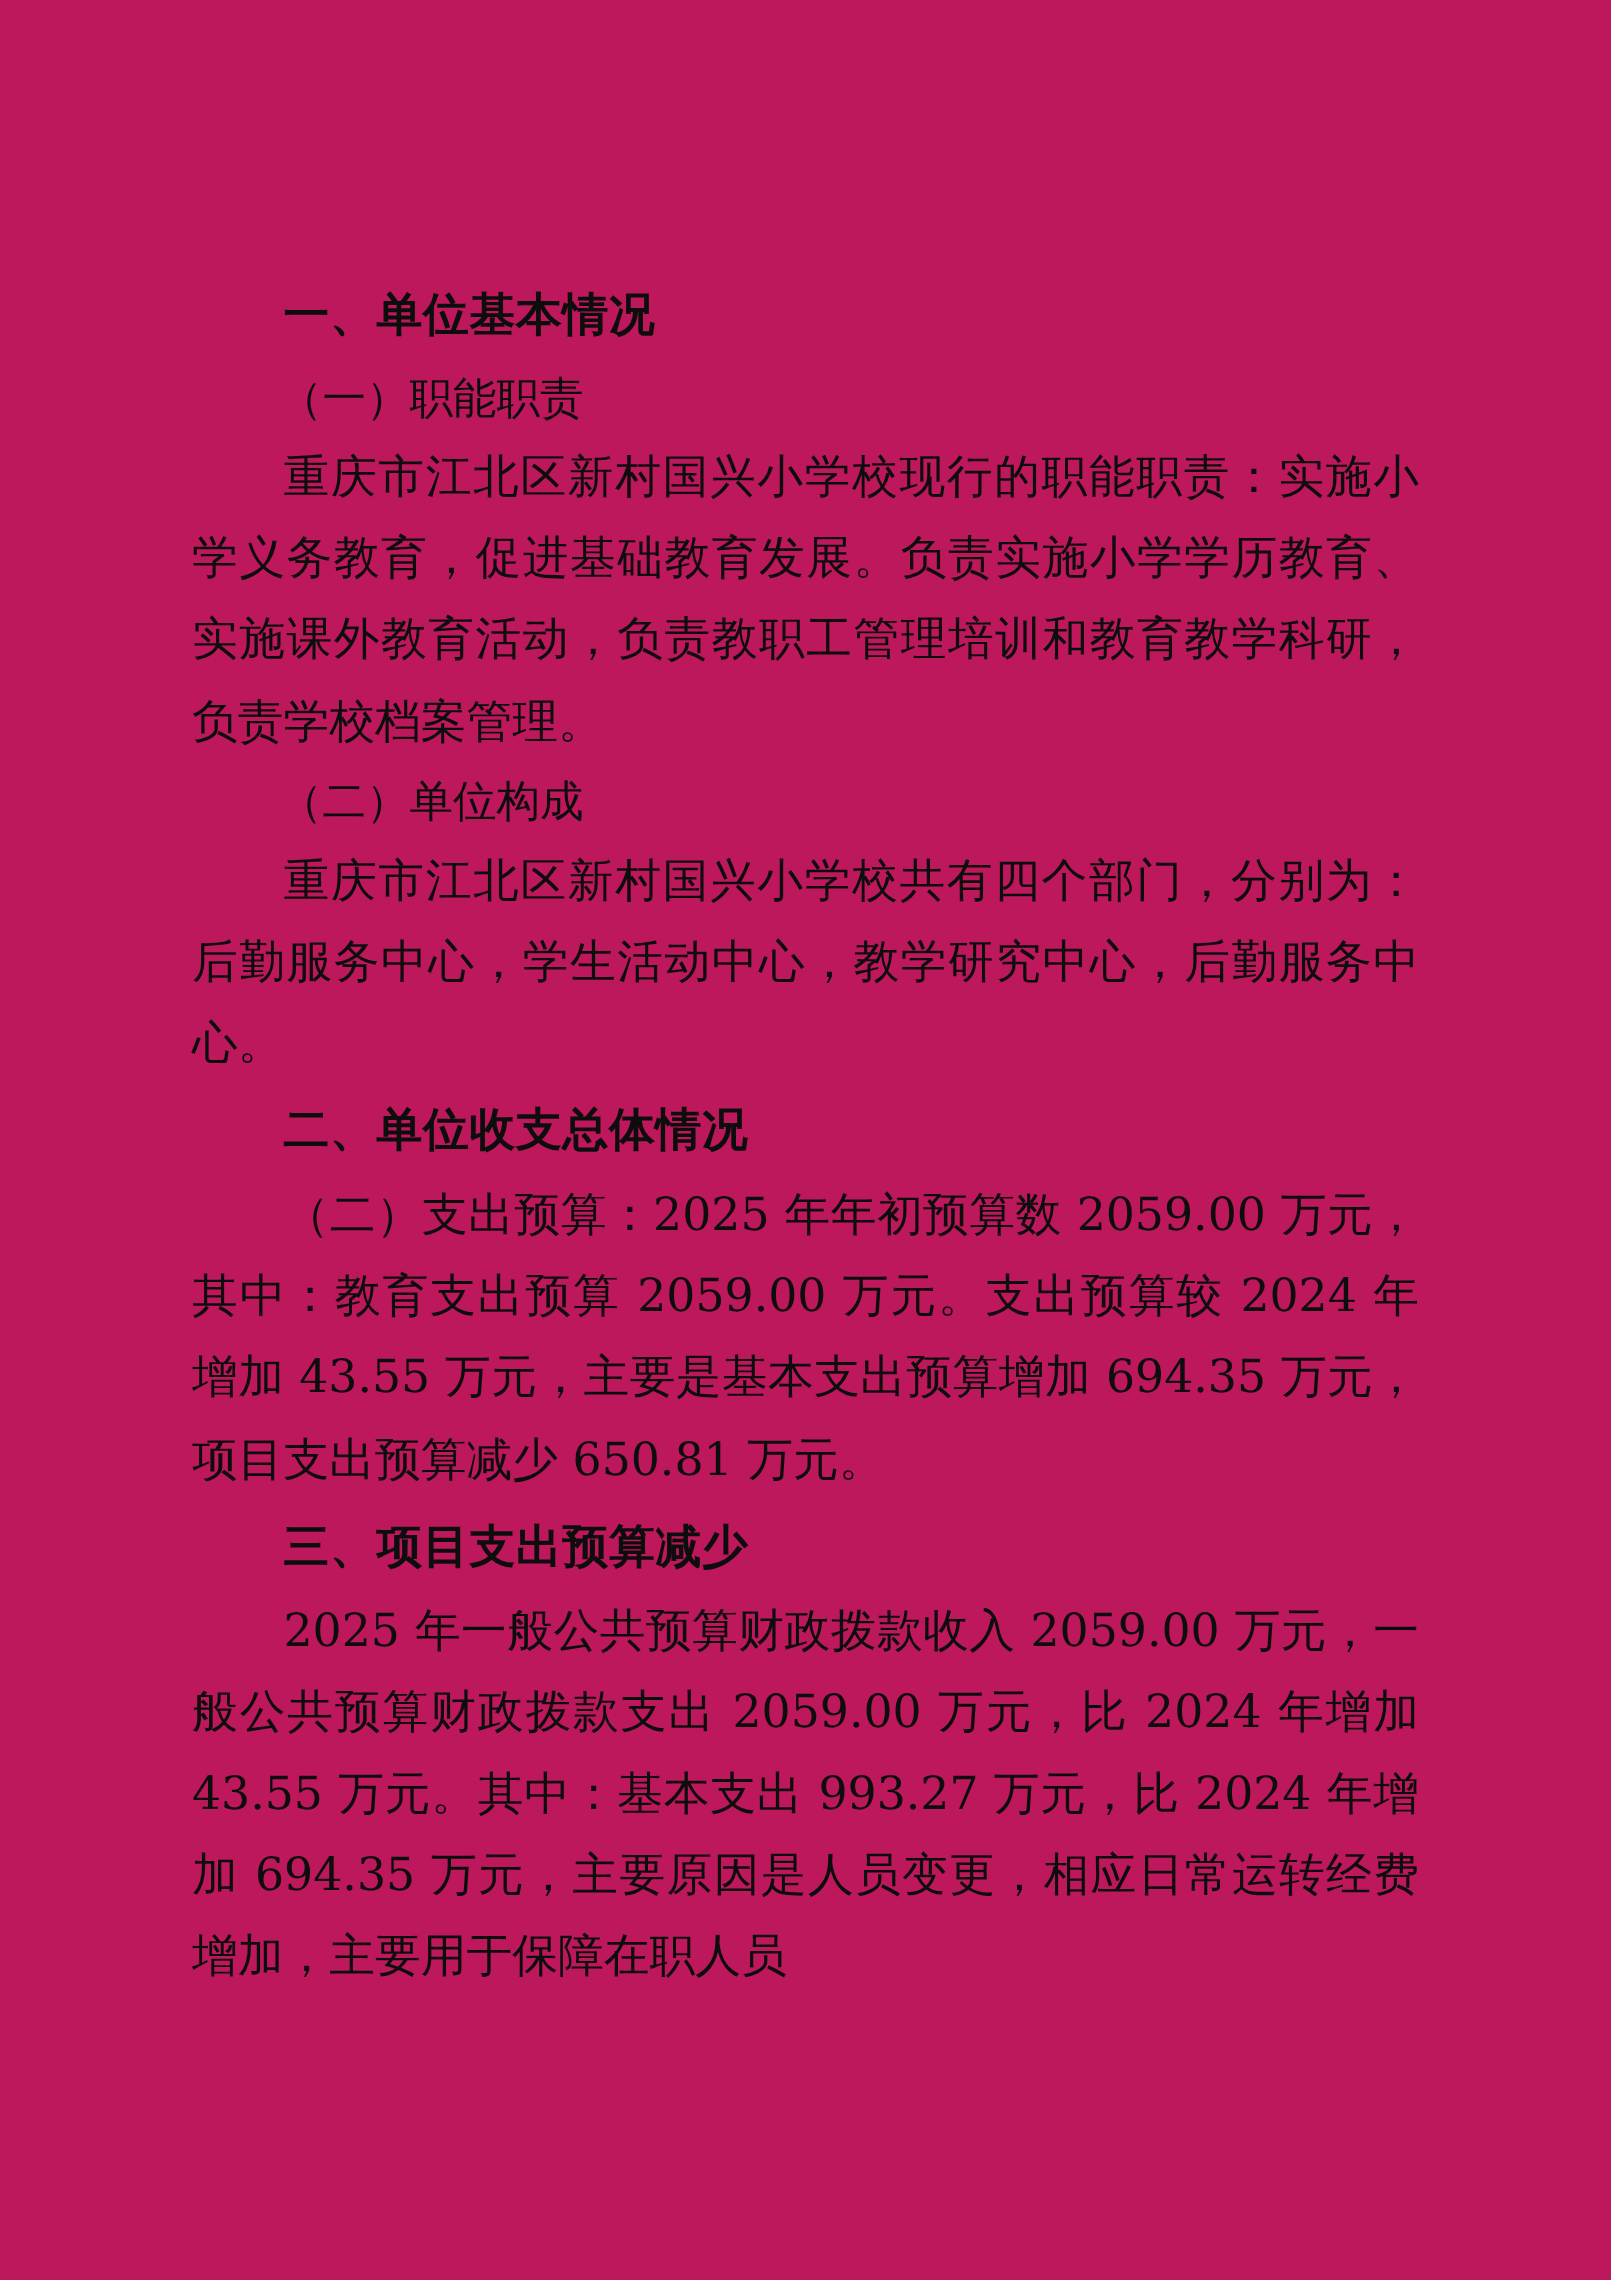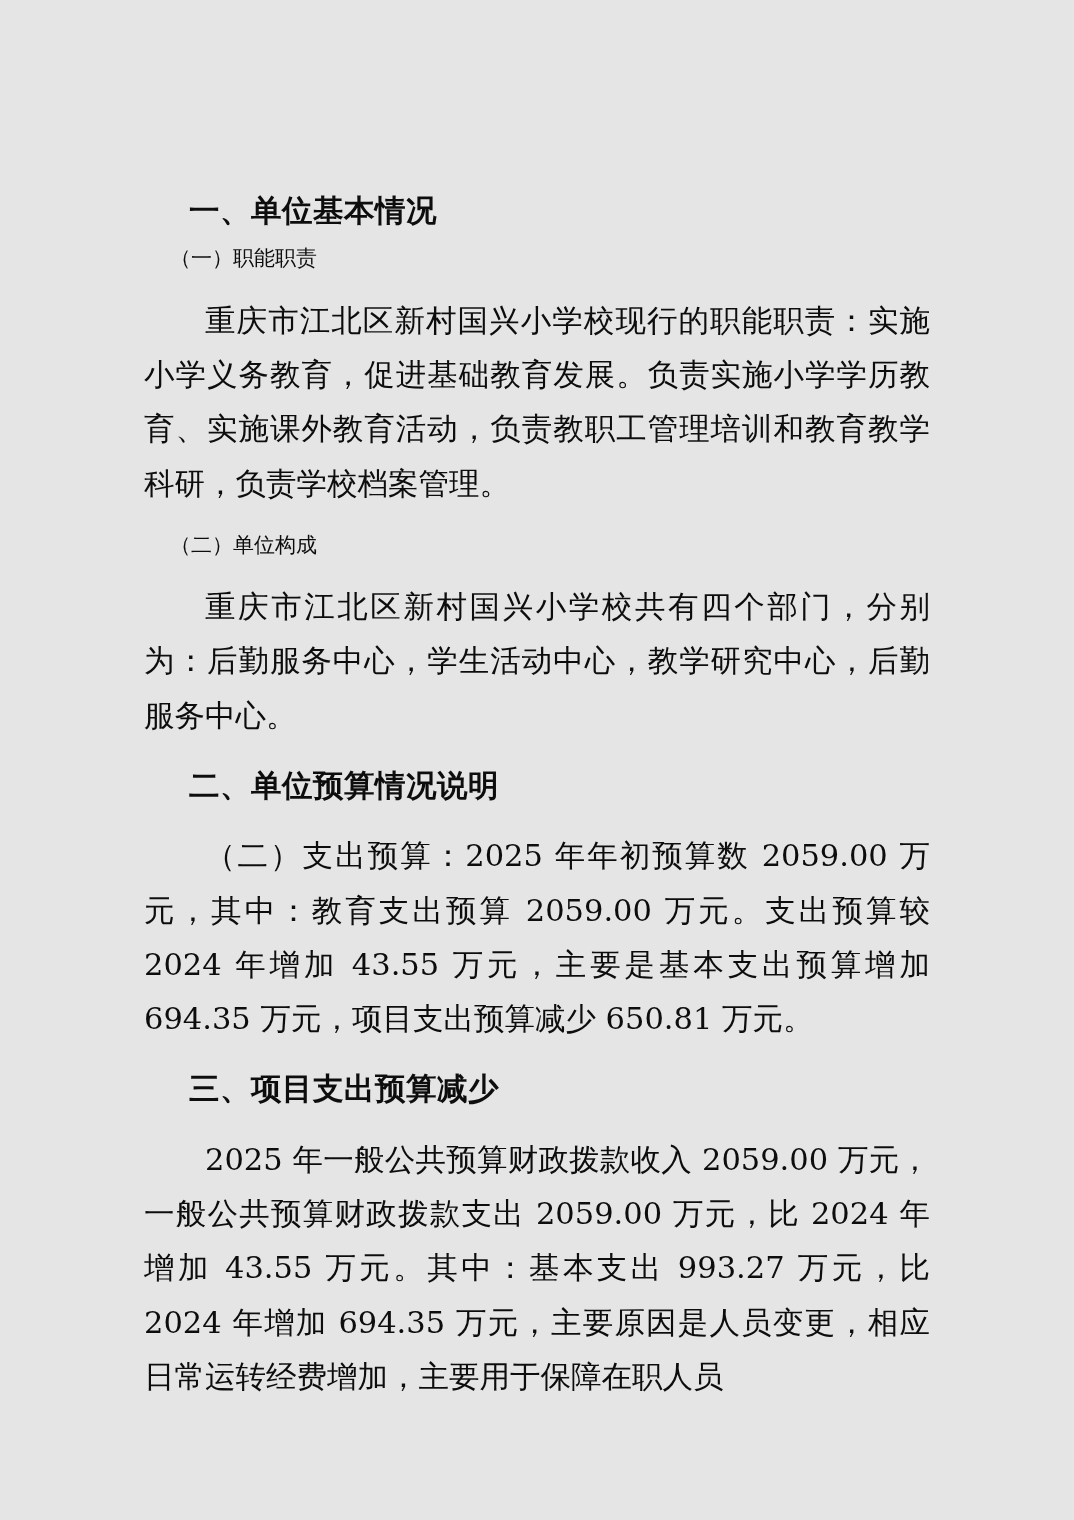--- a/index.html
+++ b/index.html
@@ -3,21 +3,21 @@
 <meta charset="utf-8">
 <style>
   html, body {
     margin: 0;
     padding: 0;
     background: #ffffff;
   }
   .page {
     width: 1074px;
     height: 1520px;
-    background: #e5e5e5;
+    background: #be185d;
     position: relative;
     box-sizing: border-box;
     padding: 180px 128px 37px 128px;
     font-family: "DejaVu Serif", "Liberation Serif", serif;
     color: #0d0d0d;
     overflow: hidden;
   }
   .doc-body {
     font-size: 30.5px;
     line-height: 1.78;
@@ -28,25 +28,25 @@
     font-size: 30.5px;
     letter-spacing: 0.5px;
     text-indent: 2em;
     margin: 4px 0 2px 0;
     line-height: 1.78;
   }
   .subheading {
     text-indent: 2em;
     margin: 0;
     line-height: 1.78;
-    font-size: 21px;
+    font-size: 29px;
   }
   .para {
     text-indent: 2em;
-    margin: 16px;
+    margin: 0;
     line-height: 1.78;
     font-size: 30.5px;
     text-align: justify;
     text-justify: inter-ideograph;
   }
   .para.last-block {
     margin-bottom: 0;
   }
 </style>
 </head>
@@ -58,21 +58,21 @@
     <p class="heading">一、单位基本情况</p>
 
     <p class="subheading">（一）职能职责</p>
 
     <p class="para">重庆市江北区新村国兴小学校现行的职能职责：实施小学义务教育，促进基础教育发展。负责实施小学学历教育、实施课外教育活动，负责教职工管理培训和教育教学科研，负责学校档案管理。</p>
 
     <p class="subheading">（二）单位构成</p>
 
     <p class="para">重庆市江北区新村国兴小学校共有四个部门，分别为：后勤服务中心，学生活动中心，教学研究中心，后勤服务中心。</p>
 
-    <p class="heading">二、单位预算情况说明</p>
+    <p class="heading">二、单位收支总体情况</p>
 
 
     <p class="para">（二）支出预算：2025 年年初预算数 2059.00 万元，其中：教育支出预算 2059.00 万元。支出预算较 2024 年增加 43.55 万元，主要是基本支出预算增加 694.35 万元，项目支出预算减少 650.81 万元。</p>
 
     <p class="heading">三、项目支出预算减少</p>
 
     <p class="para last-block">2025 年一般公共预算财政拨款收入 2059.00 万元，一般公共预算财政拨款支出 2059.00 万元，比 2024 年增加 43.55 万元。其中：基本支出 993.27 万元，比 2024 年增加 694.35 万元，主要原因是人员变更，相应日常运转经费增加，主要用于保障在职人员</p>
 
   </div>
 </div>

